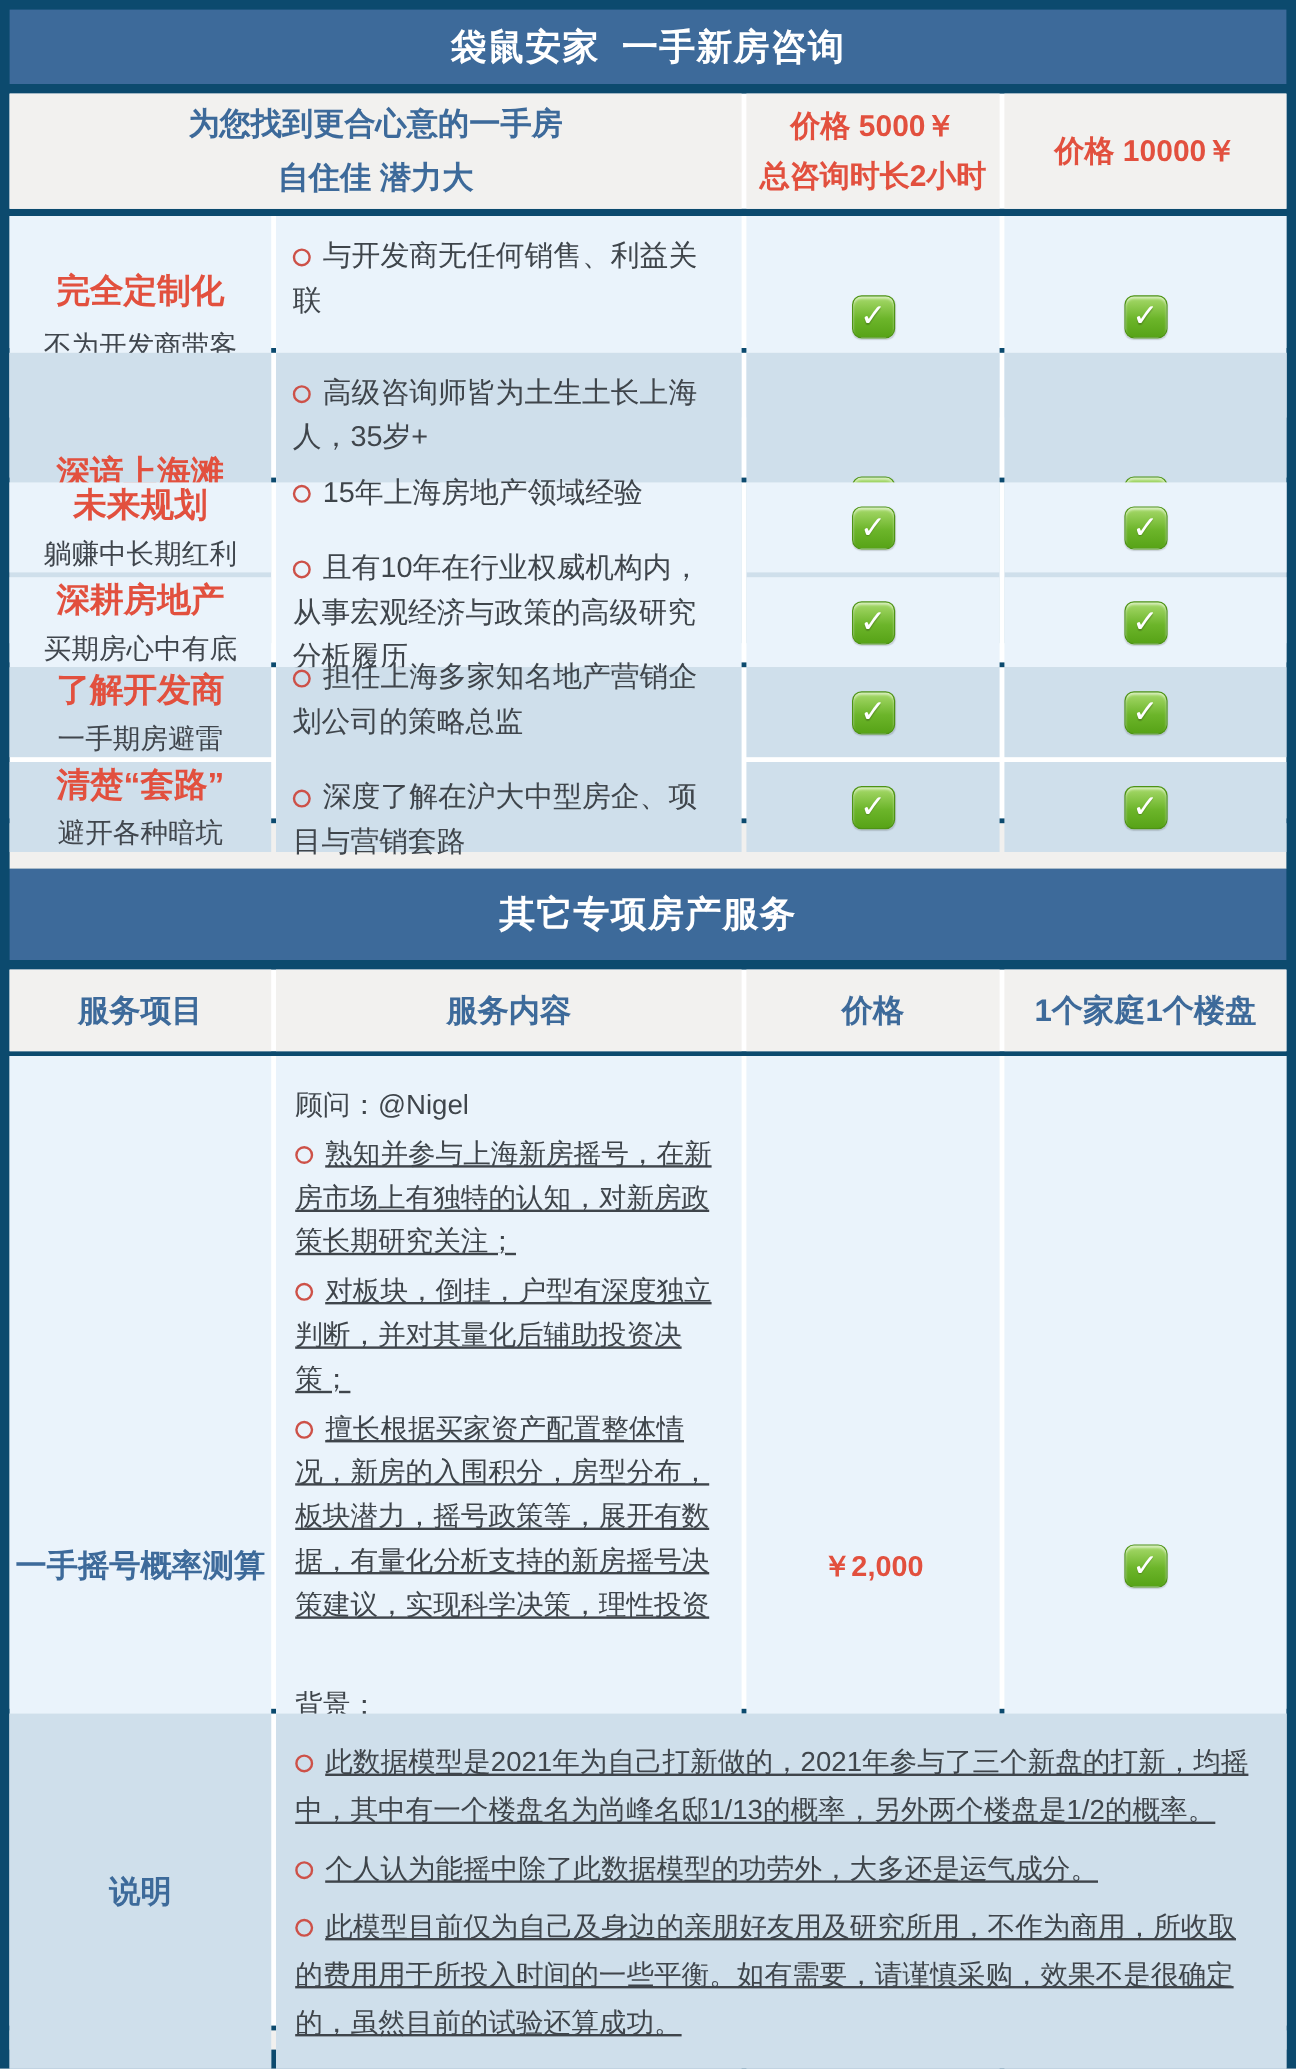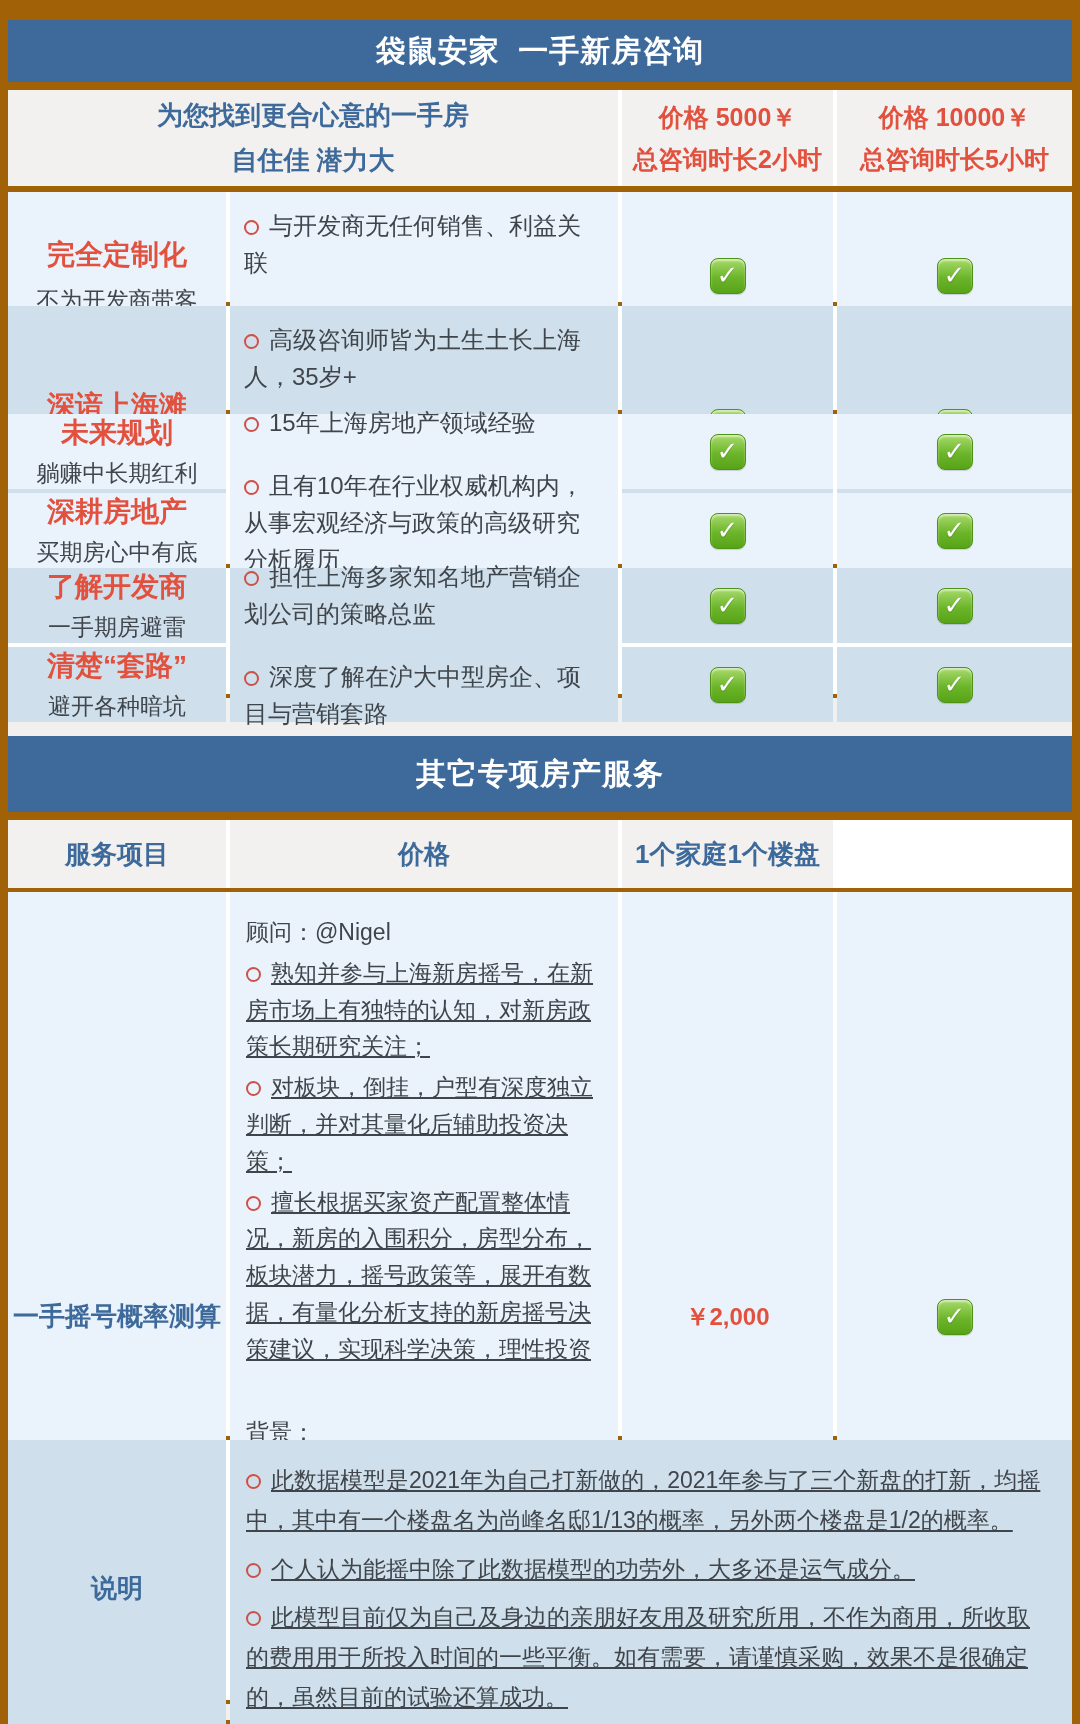--- a/index.html
+++ b/index.html
@@ -1,18 +1,18 @@
 <!DOCTYPE html>
 <html><head>
 <meta charset="utf-8">
 <style>
   * { margin:0; padding:0; box-sizing:border-box; }
   html,body { background:#ffffff; }
   body { font-family:"Liberation Sans","DejaVu Sans",sans-serif; }
-  .page { width:1080px; height:1724px; background:#a16207; padding:20px 8px 0 8px; overflow:hidden; }
+  .page { width:1080px; height:1724px; background:#0c4a6e; padding:8px 8px 0 8px; overflow:hidden; }
 
   .bar { height:62px; background:#3d6a9a; display:flex; align-items:center; justify-content:center; }
   .bar .bar-title { color:#ffffff; font-size:30px; font-weight:bold; letter-spacing:1px; white-space:pre; }
 
   
   .g4 { display:grid; grid-template-columns:218px 388px 211px 235px; gap:4px; background:#ffffff; }
   .ghdr1 { display:grid; grid-template-columns:610px 211px 235px; gap:4px; background:#ffffff; }
   .g2 { display:grid; grid-template-columns:218px 1fr; gap:4px; background:#ffffff; }
 
   .cell { display:flex; flex-direction:column; align-items:center; justify-content:center; }
@@ -82,21 +82,20 @@
     <div class="cell bg-hdr">
       <div class="hdr-main-line">为您找到更合心意的一手房</div>
       <div class="hdr-main-line">自住佳  潜力大</div>
     </div>
     <div class="cell bg-hdr">
       <div class="hdr-plan-line">价格 5000￥</div>
       <div class="hdr-plan-line">总咨询时长2小时</div>
     </div>
     <div class="cell bg-hdr">
       <div class="hdr-plan-line">价格 10000￥</div>
-      <div class="hdr-plan-line">总咨询时长5小时</div>
     </div>
   </div>
 
   <div class="g4 row-simple1">
     <div class="cell bg-light">
       <div class="lbl-title">完全定制化</div>
       <div class="lbl-sub">不为开发商带客</div>
     </div>
     <div class="cell bg-light content-cell">
       <p class="bullet"><span class="ring"></span><span>与开发商无任何销售、利益关联</span></p>
@@ -182,20 +181,21 @@
   </div>
 
   <div class="strip strip-mid"></div>
 
   <div class="bar bar2">
     <span class="bar-title">其它专项房产服务</span>
   </div>
 
   <div class="g4 t2-header">
     <div class="cell bg-hdr t2-hdr-cell">服务项目</div>
+    <div class="cell bg-hdr t2-hdr-cell">服务内容</div>
     <div class="cell bg-hdr t2-hdr-cell">价格</div>
     <div class="cell bg-hdr t2-hdr-cell">1个家庭1个楼盘</div>
   </div>
 
   <div class="g4 t2-rowA">
     <div class="cell bg-light">
       <div class="svc-name">一手摇号概率测算</div>
     </div>
     <div class="cell bg-light t2-content">
       <p class="t2-plain">顾问：@Nigel</p>

